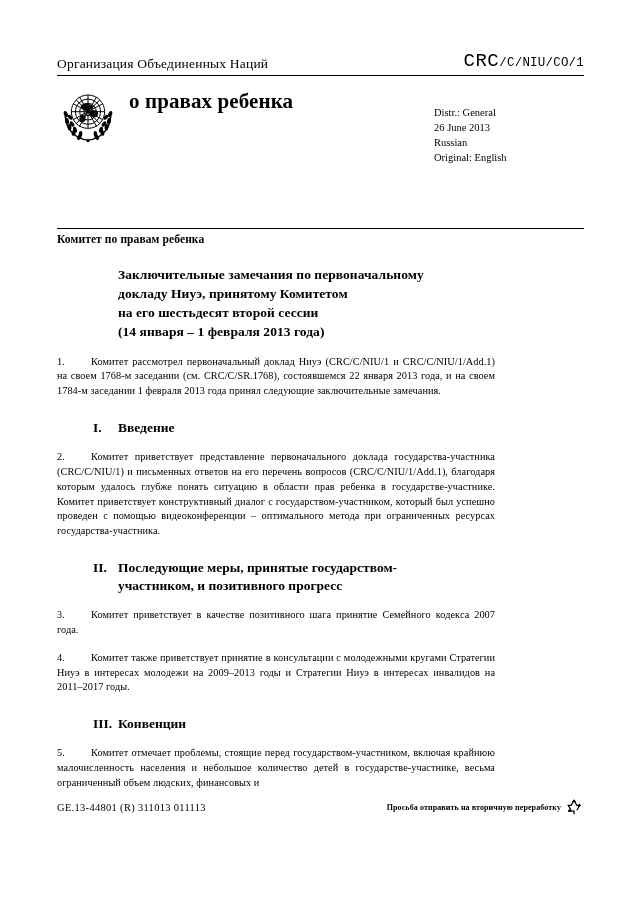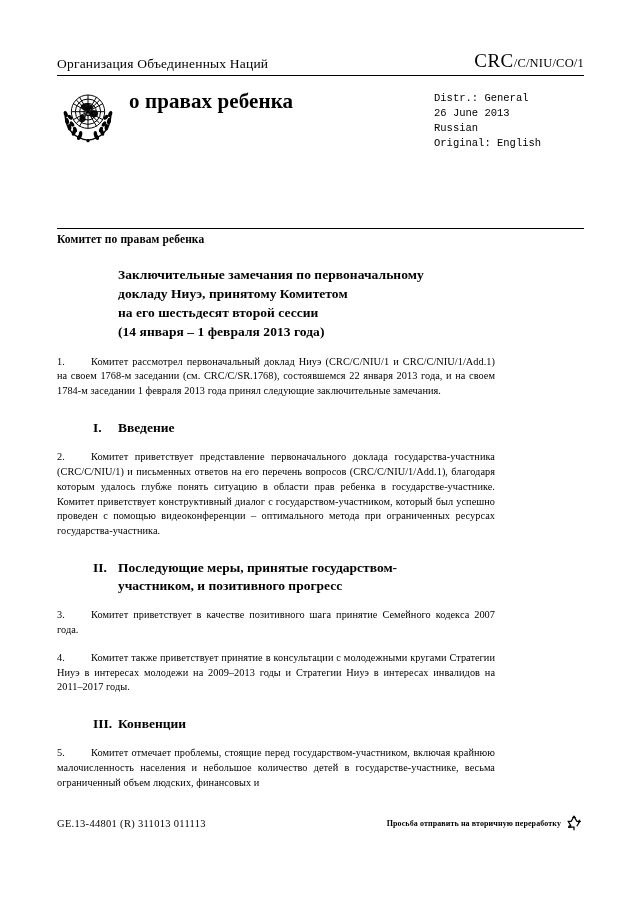--- a/index.html
+++ b/index.html
@@ -37,21 +37,21 @@
     padding-bottom: 3px;
   }
   .org-name {
     font-family: "Liberation Serif", "DejaVu Serif", serif;
     font-size: 13.5px;
     letter-spacing: 0.2px;
     white-space: nowrap;
   }
   .symbol {
     white-space: nowrap;
-    font-family: Liberation Serif, serif;
+    font-family: Liberation Mono, monospace;
     margin-left: 14px;
   }
   .symbol .sym-main {
     font-size: 19px;
     letter-spacing: 0.5px;
   }
   .symbol .sym-rest {
     font-size: 12.5px;
     letter-spacing: 0.2px;
   }
@@ -80,21 +80,22 @@
     line-height: 1.24;
     padding-top: 3px;
     letter-spacing: 0.1px;
   }
   .distr {
     flex: 0 0 auto;
     width: 150px;
     font-size: 10.5px;
     line-height: 1.42;
     padding-top: 6px;
-    font-family: Liberation Mono, monospace;
+    font-family: Liberation Serif, serif;
+    margin-top: 15px;
   }
   .rule-thin {
     border-top: 1px solid #000;
     width: 527px;
     position: absolute;
     left: 57px;
     top: 228px;
   }
 
   
@@ -157,21 +158,20 @@
 
   
   .footer {
     position: absolute;
     left: 57px;
     top: 798px;
     width: 527px;
     display: flex;
     justify-content: space-between;
     align-items: center;
-    margin-top: 16px;
   }
   .job-no {
     font-size: 10.5px;
     letter-spacing: 0.3px;
   }
   .recycle {
     display: flex;
     align-items: center;
     font-size: 8px;
     font-weight: bold;

